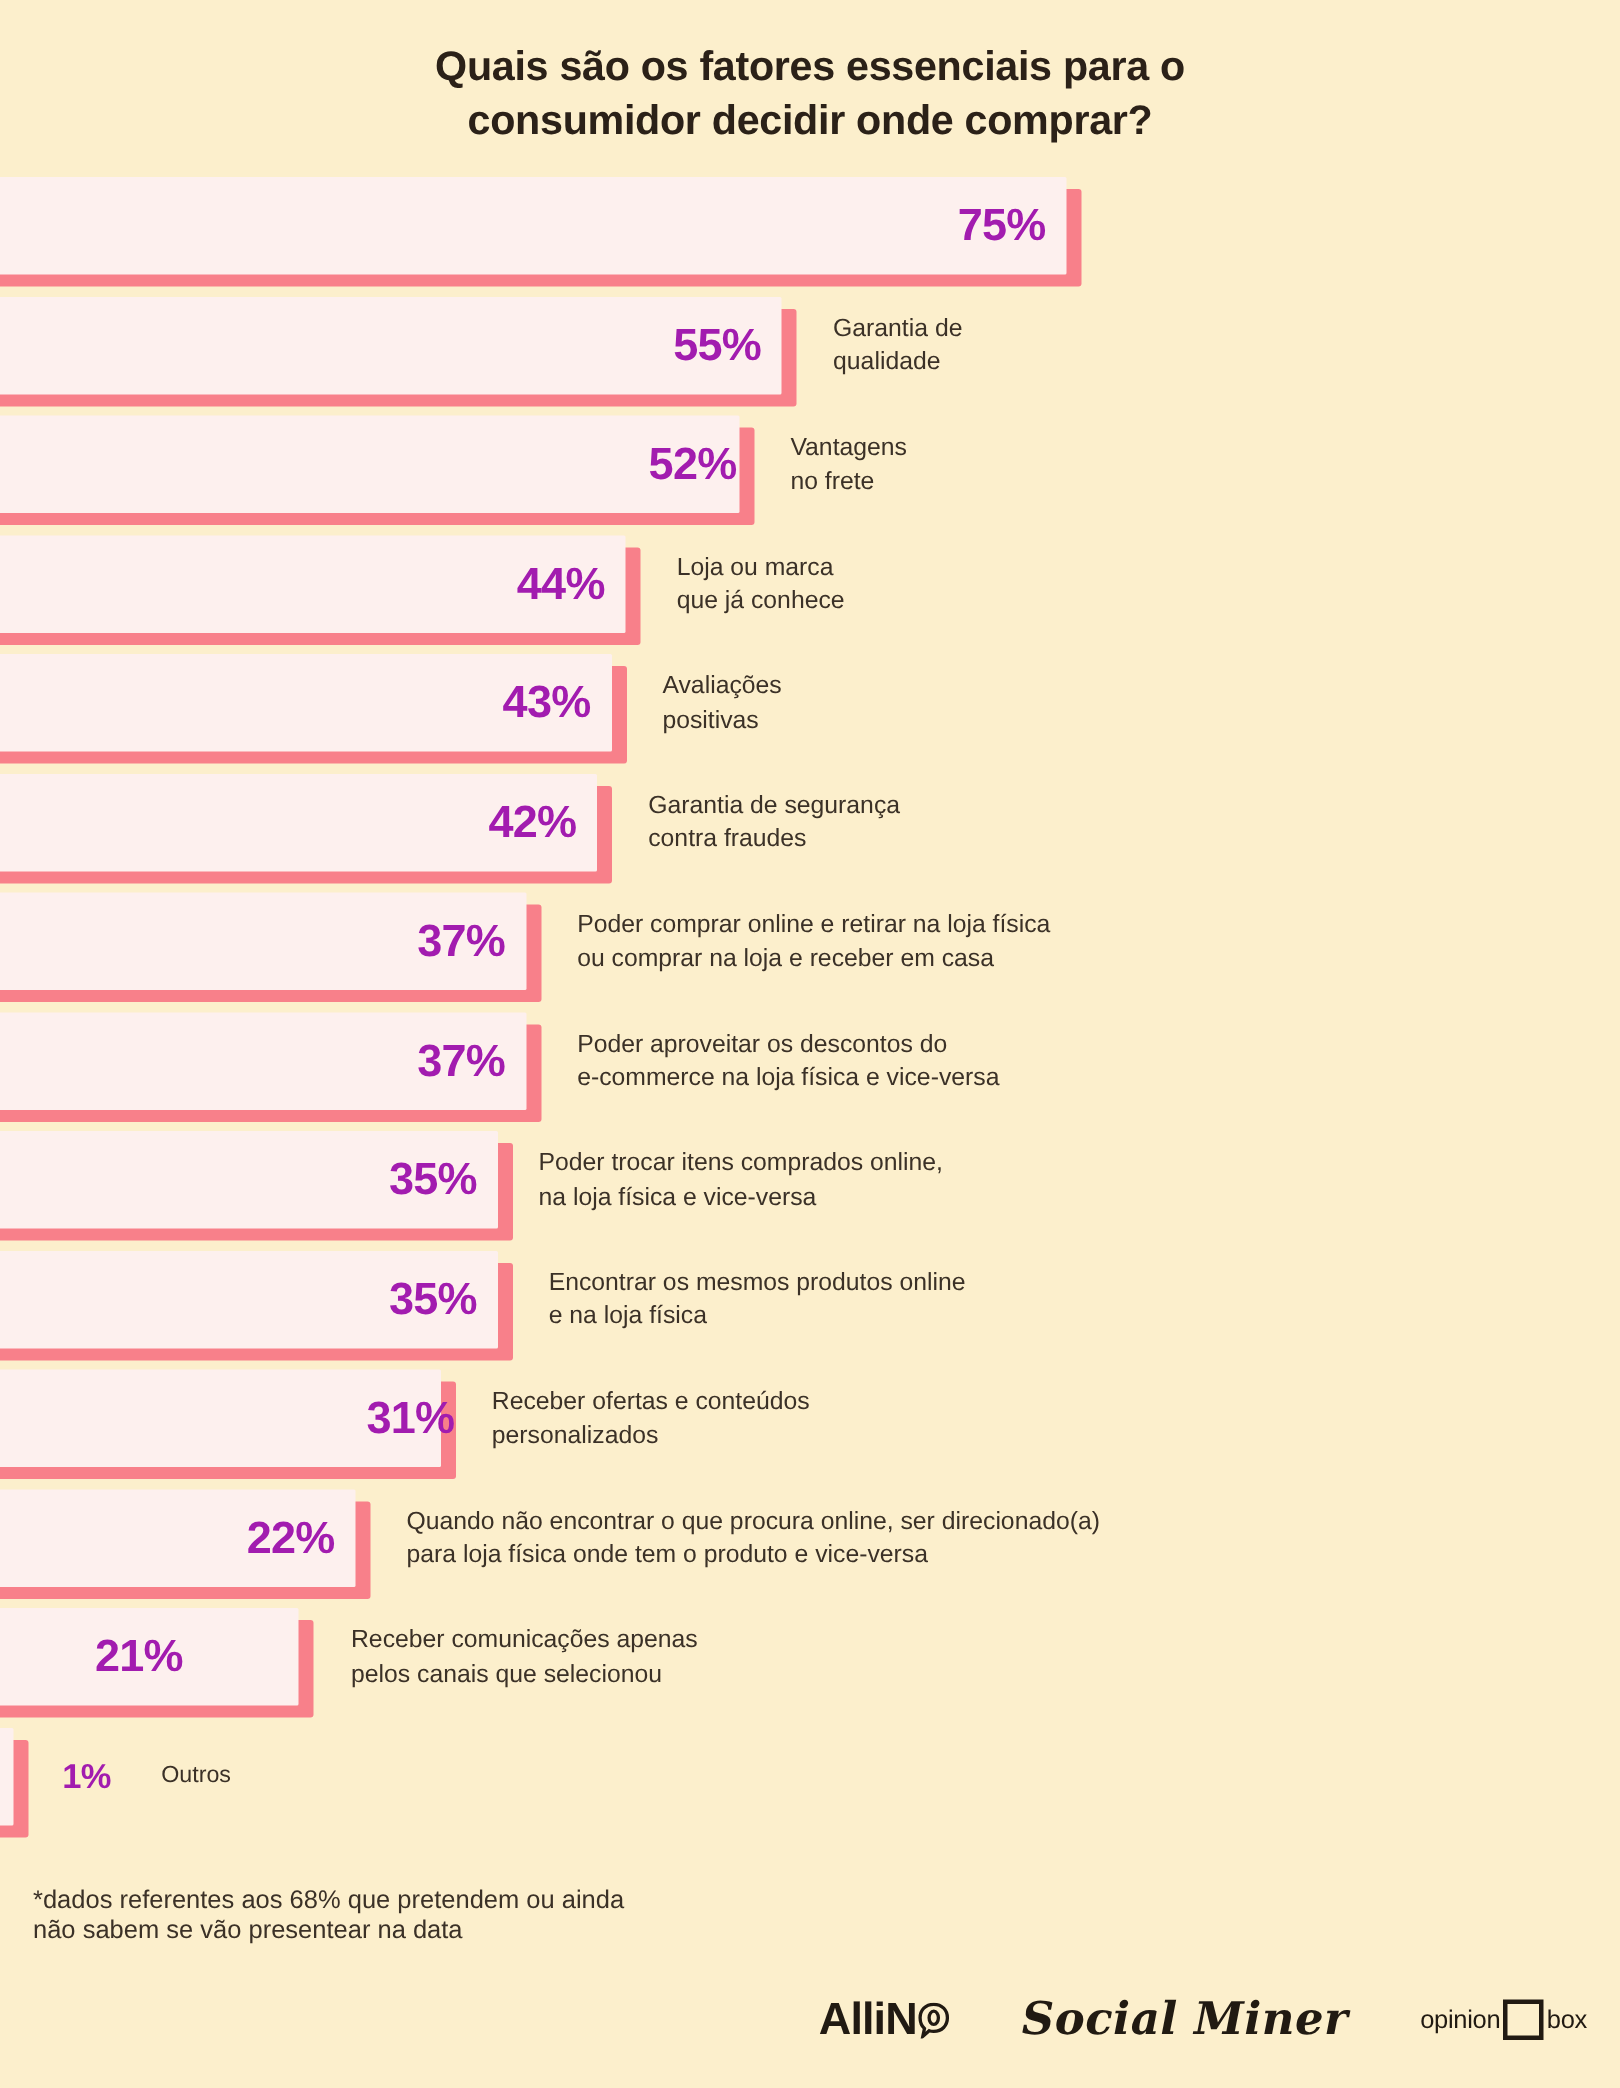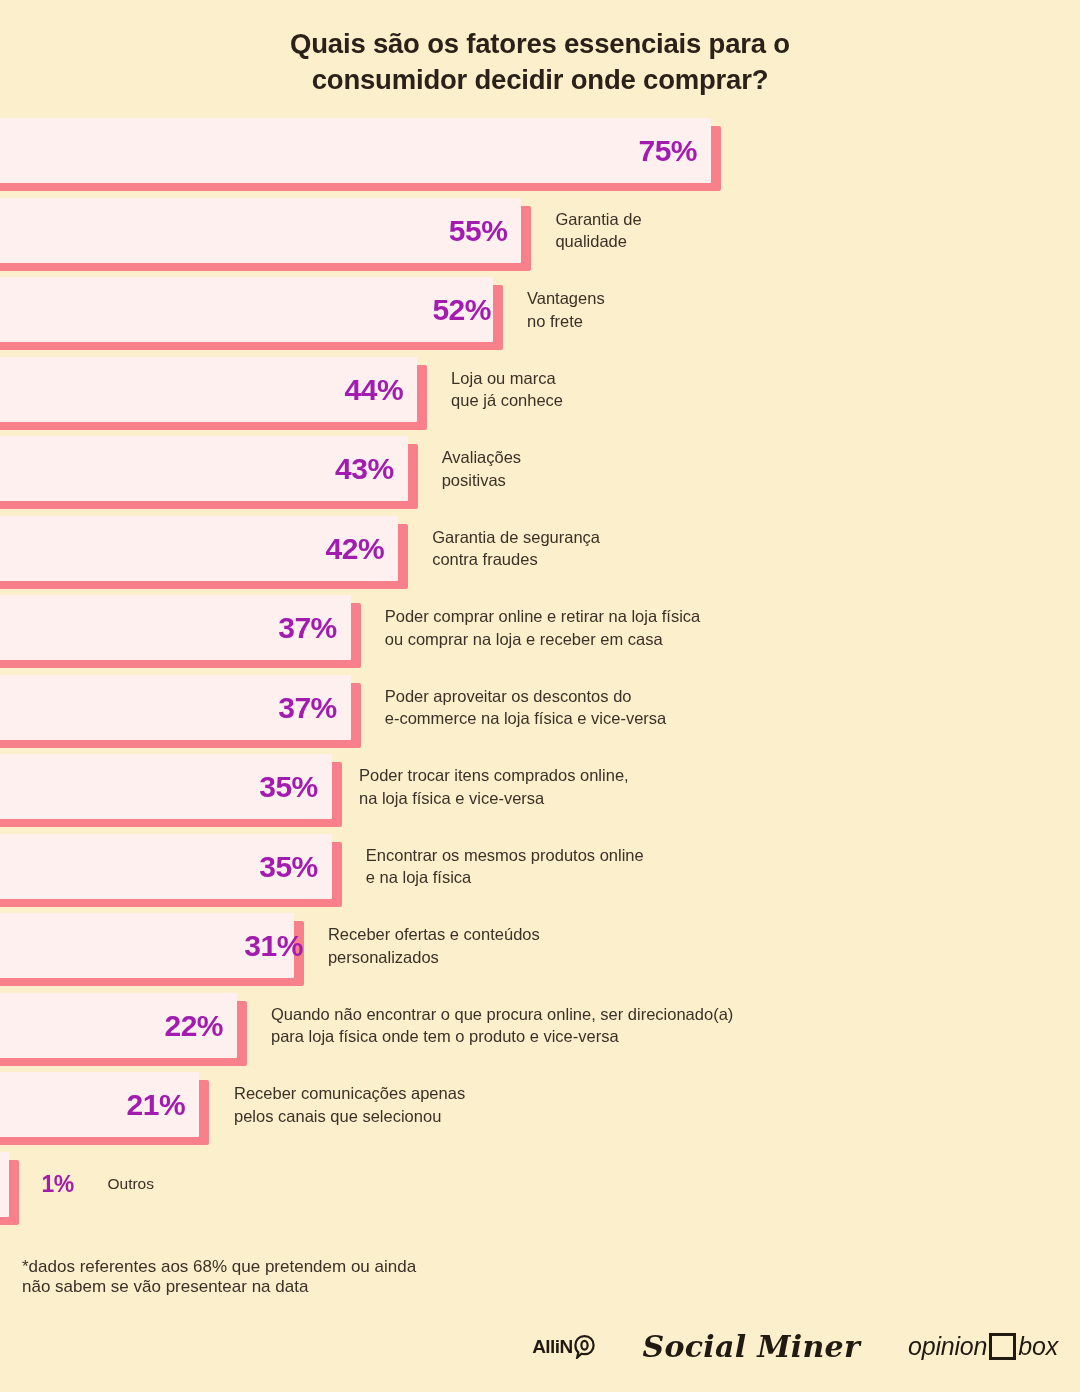--- a/index.html
+++ b/index.html
@@ -116,43 +116,42 @@
     align-items: center;
     gap: 48px;
   }
   .logo {
     display: flex;
     align-items: center;
     color: #211a12;
   }
   
   #logo-allin .logo-word {
-    font-size: 19px;
+    font-size: 30px;
     font-weight: bold;
     letter-spacing: -0.6px;
   }
   #logo-allin .bubble {
     position: relative;
     width: 21px;
     height: 24px;
     margin-left: 1px;
   }
   
   #logo-socialminer .logo-word {
     font-family: "DejaVu Serif", serif;
     font-size: 30px;
     font-style: italic;
     font-weight: bold;
     letter-spacing: 0.3px;
   }
   
   #logo-opinionbox .logo-word {
-    font-size: 25px;
+    font-size: 17px;
     letter-spacing: -0.2px;
-    font-style: italic;
   }
   #logo-opinionbox .obox {
     width: 21px;
     height: 21px;
     border: 3px solid #211a12;
     margin: 0 2px;
     display: inline-block;
     vertical-align: middle;
   }
 </style>
@@ -173,21 +172,21 @@
     <div class="row">
       <div class="bar-shadow" style="width: 531.4px;"></div>
       <div class="bar-body" style="width: 521.4px;"></div>
       <div class="bar-value" style="left: 0px; width: 507.4px;">55%</div>
       <div class="bar-label" style="left: 555.4px;">Garantia de
 qualidade</div>
     </div>
     <div class="row">
       <div class="bar-shadow" style="width: 502.96px;"></div>
       <div class="bar-body" style="width: 492.96px;"></div>
-      <div class="bar-value" style="left: 12px; width: 478.96px;">52%</div>
+      <div class="bar-value" style="left: 0px; width: 478.96px; padding-left: 12px;">52%</div>
       <div class="bar-label" style="left: 526.96px;">Vantagens
 no frete</div>
     </div>
     <div class="row">
       <div class="bar-shadow" style="width: 427.12px;"></div>
       <div class="bar-body" style="width: 417.12px;"></div>
       <div class="bar-value" style="left: 0px; width: 403.12px;">44%</div>
       <div class="bar-label" style="left: 451.12px;">Loja ou marca
 que já conhece</div>
     </div>
@@ -243,21 +242,21 @@
     <div class="row">
       <div class="bar-shadow" style="width: 247px;"></div>
       <div class="bar-body" style="width: 237px;"></div>
       <div class="bar-value" style="left: 0px; width: 223px;">22%</div>
       <div class="bar-label" style="left: 271px;">Quando não encontrar o que procura online, ser direcionado(a)
 para loja física onde tem o produto e vice-versa</div>
     </div>
     <div class="row">
       <div class="bar-shadow" style="width: 209.08px;"></div>
       <div class="bar-body" style="width: 199.08px;"></div>
-      <div class="bar-value" style="left: 0px; width: 185.08px;">21%</div>
+      <div class="bar-value" style="left: 0px; width: 185.08px; text-align: center;">21%</div>
       <div class="bar-label" style="left: 234px;">Receber comunicações apenas
 pelos canais que selecionou</div>
     </div>
     <div class="row sliver">
       <div class="bar-shadow" style="width: 19.48px;"></div>
       <div class="bar-body" style="width: 9.48px;"></div>
       <div class="bar-value" style="left: 41.48px; text-align: left;">1%</div>
       <div class="bar-label" style="left: 107.48px;">Outros</div>
     </div>
   </div>

